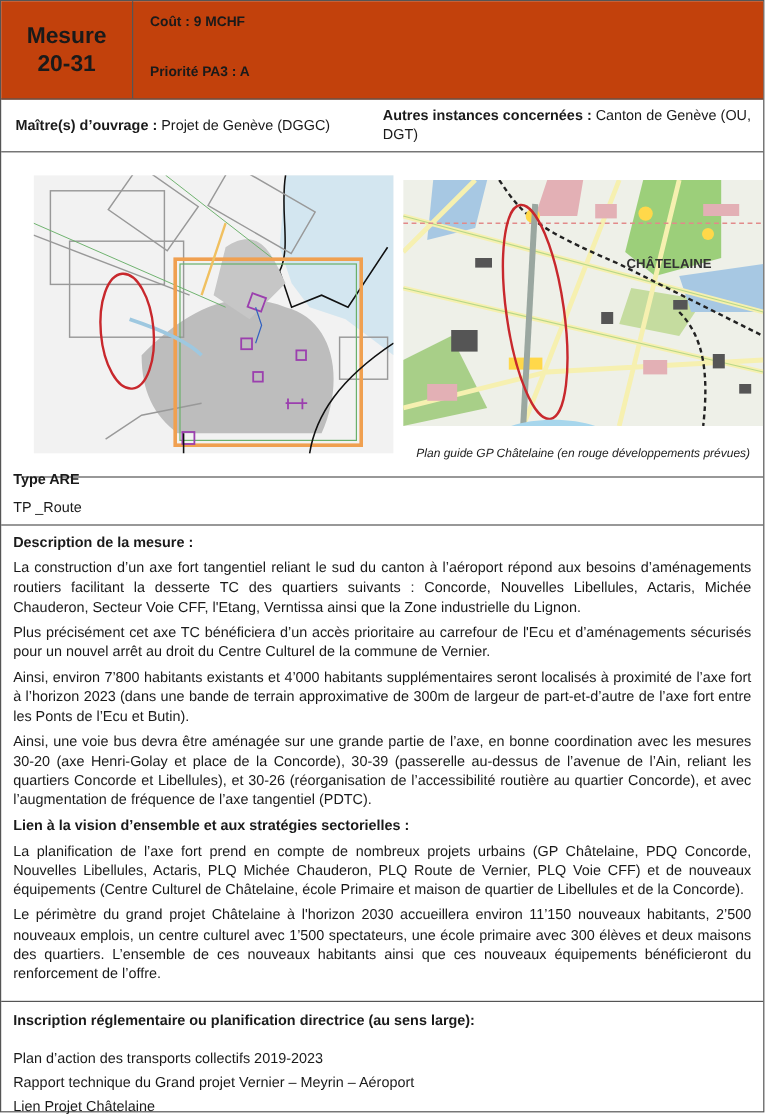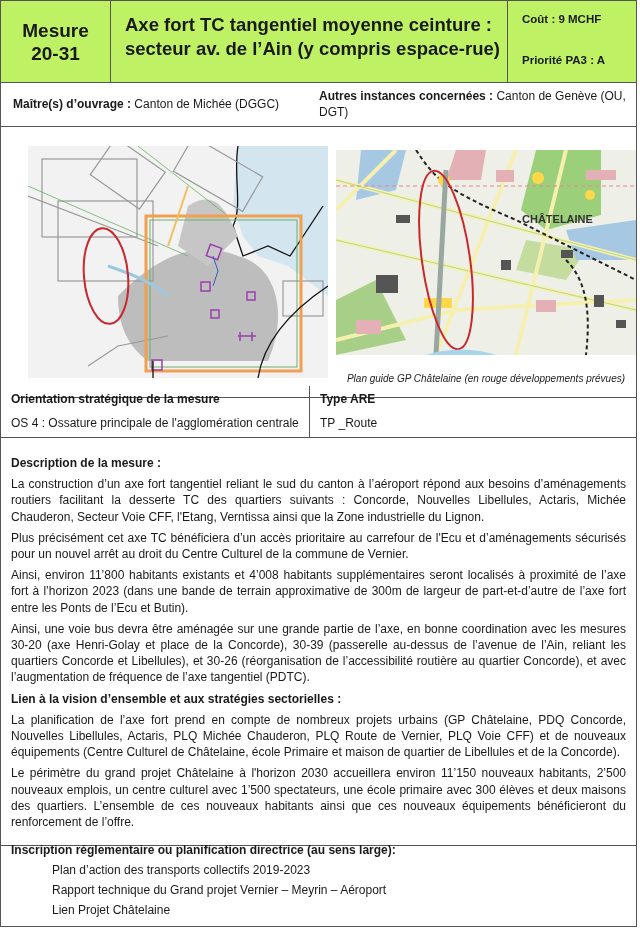--- a/index.html
+++ b/index.html
@@ -1,68 +1,64 @@
 <!DOCTYPE html>
 <html><head>
 <meta charset="utf-8">
 <style>
   html, body { margin: 0; padding: 0; background: #ffffff; }
   body { width: 640px; height: 929px; overflow: hidden; font-family: "Liberation Sans", sans-serif; color: #1a1a1a; }
   .sheet { position: absolute; left: 0; top: 0; width: 637px; height: 927px; border: 1px solid #555; box-sizing: border-box; }
   .row { position: absolute; left: 0; right: 0; box-sizing: border-box; border-bottom: 1px solid #555; }
-  .head { top: 0; height: 82px; background: #bef264; display: flex; }
+  .head { top: 0; height: 82px; background: #c2410c; display: flex; }
   .head .c1 { width: 109px; border-right: 1px solid #555; display: flex; flex-direction: column; justify-content: center; align-items: center; font-weight: bold; font-size: 19px; line-height: 23px; }
   .head .c2 { width: 397px; border-right: 1px solid #555; padding: 12px 0 0 14px; box-sizing: border-box; font-weight: bold; font-size: 18.5px; line-height: 24px; }
   .head .c3 { flex: 1; padding: 12px 0 0 14px; box-sizing: border-box; font-weight: bold; font-size: 11.5px; }
   .head .c3 .cost { display: block; margin-bottom: 29px; }
   .owners { top: 82px; height: 44px; display: flex; font-size: 12px; line-height: 16px; }
   .owners .o1 { width: 307px; padding: 13px 0 0 12px; box-sizing: border-box; }
   .owners .o2 { flex: 1; padding: 5px 0 0 11px; box-sizing: border-box; }
   b.lbl { font-weight: bold; }
   .maps { top: 138px; height: 259px; margin-left: 17px; }
   .map1 { position: absolute; left: 10px; top: 7px; width: 300px; height: 232px; }
   .map2 { position: absolute; left: 318px; top: 11px; width: 300px; height: 205px; }
   .caption { position: absolute; left: 318px; width: 300px; top: 234px; text-align: center; font-style: italic; font-size: 10px; color: #222; }
   .orient { top: 385px; height: 52px; display: flex; font-size: 12px; }
   .orient > div { box-sizing: border-box; padding: 6px 0 0 10px; border-right: 1px solid #555; }
   .orient > div:last-child { border-right: none; }
   .orient .a { width: 309px; }
   .orient .b { width: 220px; }
   .orient .cc { flex: 1; }
   .orient .h { font-weight: bold; display: block; margin-bottom: 10px; }
-  .desc { top: 437px; height: 397px; padding: 6px 10px 0 10px; font-size: 12px; line-height: 16.2px; margin-top: 11px; }
+  .desc { top: 437px; height: 397px; padding: 6px 10px 0 10px; font-size: 12px; line-height: 16.2px; }
   .desc p { margin: 0 0 5px 0; text-align: justify; }
   .desc .ttl { font-weight: bold; margin: 0 0 5px 0; }
   .insc { top: 834px; height: 93px; border-bottom: none; padding: 8px 10px 0 10px; font-size: 12px; }
-  .insc .ttl { font-weight: bold; margin-bottom: 6px; }
-  .insc .li { margin-bottom: 6px; margin-left: 41px; }
+  .insc .ttl { font-weight: bold; margin-bottom: 18px; }
+  .insc .li { margin-bottom: 6px; }
 </style>
 </head>
 <body>
 
 <div class="sheet">
 
   <div class="row head">
     <div class="c1">
       <span>Mesure</span>
       <span>20-31</span>
     </div>
-    <div class="c2">
-      <div>Axe fort TC tangentiel moyenne ceinture :</div>
-      <div>secteur av. de l’Ain (y compris espace-rue)</div>
-    </div>
     <div class="c3">
       <span class="cost">Coût : 9 MCHF</span>
       <span>Priorité PA3 : A</span>
     </div>
   </div>
 
   <div class="row owners">
     <div class="o1">
-      <b class="lbl">Maître(s) d’ouvrage :</b><span> Canton de Michée (DGGC)</span>
+      <b class="lbl">Maître(s) d’ouvrage :</b><span> Projet de Genève (DGGC)</span>
     </div>
     <div class="o2">
       <b class="lbl">Autres instances concernées :</b><span> Canton de Genève (OU, DGT)</span>
     </div>
   </div>
 
   <div class="row maps">
     <svg class="map1" viewBox="0 0 300 232" preserveAspectRatio="none">
       <rect width="300" height="232" fill="#f2f2f2"></rect>
       <path d="M210 0 L300 0 L300 150 L260 120 L230 110 L215 90 L205 60 Z" fill="#d3e6f0"></path>
@@ -130,35 +126,31 @@
       <path d="M100 205 L110 20" stroke="#9aa7a0" stroke-width="5" fill="none"></path>
       <text x="186" y="73" font-family="Liberation Sans, sans-serif" font-weight="bold" font-size="11" fill="#333">CHÂTELAINE</text>
       <ellipse cx="110" cy="110" rx="24" ry="90" transform="rotate(-8 110 110)" fill="none" stroke="#c8282d" stroke-width="2"></ellipse>
       <path d="M90 205 C110 198 140 198 160 205 Z" fill="#a7d6ec"></path>
     </svg>
 
     <div class="caption">Plan guide GP Châtelaine (en rouge développements prévues)</div>
   </div>
 
   <div class="row orient">
-    <div class="a">
-      <span class="h">Orientation stratégique de la mesure</span>
-      <span>OS 4 : Ossature principale de l'agglomération centrale</span>
-    </div>
     <div class="b">
       <span class="h">Type ARE</span>
       <span>TP _Route</span>
     </div>
   </div>
 
   <div class="row desc">
     <div class="ttl">Description de la mesure :</div>
     <p>La construction d’un axe fort tangentiel reliant le sud du canton à l’aéroport répond aux besoins d’aménagements routiers facilitant la desserte TC des quartiers suivants : Concorde, Nouvelles Libellules, Actaris, Michée Chauderon, Secteur Voie CFF, l'Etang, Verntissa ainsi que la Zone industrielle du Lignon.</p>
     <p>Plus précisément cet axe TC bénéficiera d’un accès prioritaire au carrefour de l'Ecu et d’aménagements sécurisés pour un nouvel arrêt au droit du Centre Culturel de la commune de Vernier.</p>
-    <p>Ainsi, environ 11’800 habitants existants et 4’008 habitants supplémentaires seront localisés à proximité de l’axe fort à l’horizon 2023 (dans une bande de terrain approximative de 300m de largeur de part-et-d’autre de l’axe fort entre les Ponts de l’Ecu et Butin).</p>
+    <p>Ainsi, environ 7’800 habitants existants et 4’000 habitants supplémentaires seront localisés à proximité de l’axe fort à l’horizon 2023 (dans une bande de terrain approximative de 300m de largeur de part-et-d’autre de l’axe fort entre les Ponts de l’Ecu et Butin).</p>
     <p>Ainsi, une voie bus devra être aménagée sur une grande partie de l’axe, en bonne coordination avec les mesures 30-20 (axe Henri-Golay et place de la Concorde), 30-39 (passerelle au-dessus de l’avenue de l’Ain, reliant les quartiers Concorde et Libellules), et 30-26 (réorganisation de l’accessibilité routière au quartier Concorde), et avec l’augmentation de fréquence de l’axe tangentiel (PDTC).</p>
     <div class="ttl">Lien à la vision d’ensemble et aux stratégies sectorielles :</div>
     <p>La planification de l’axe fort prend en compte de nombreux projets urbains (GP Châtelaine, PDQ Concorde, Nouvelles Libellules, Actaris, PLQ Michée Chauderon, PLQ Route de Vernier, PLQ Voie CFF) et de nouveaux équipements (Centre Culturel de Châtelaine, école Primaire et maison de quartier de Libellules et de la Concorde).</p>
     <p>Le périmètre du grand projet Châtelaine à l'horizon 2030 accueillera environ 11’150 nouveaux habitants, 2’500 nouveaux emplois, un centre culturel avec 1’500 spectateurs, une école primaire avec 300 élèves et deux maisons des quartiers. L’ensemble de ces nouveaux habitants ainsi que ces nouveaux équipements bénéficieront du renforcement de l’offre.</p>
   </div>
 
   <div class="row insc">
     <div class="ttl">Inscription réglementaire ou planification directrice (au sens large):</div>
     <div class="li">Plan d’action des transports collectifs 2019-2023</div>
     <div class="li">Rapport technique du Grand projet Vernier – Meyrin – Aéroport</div>

